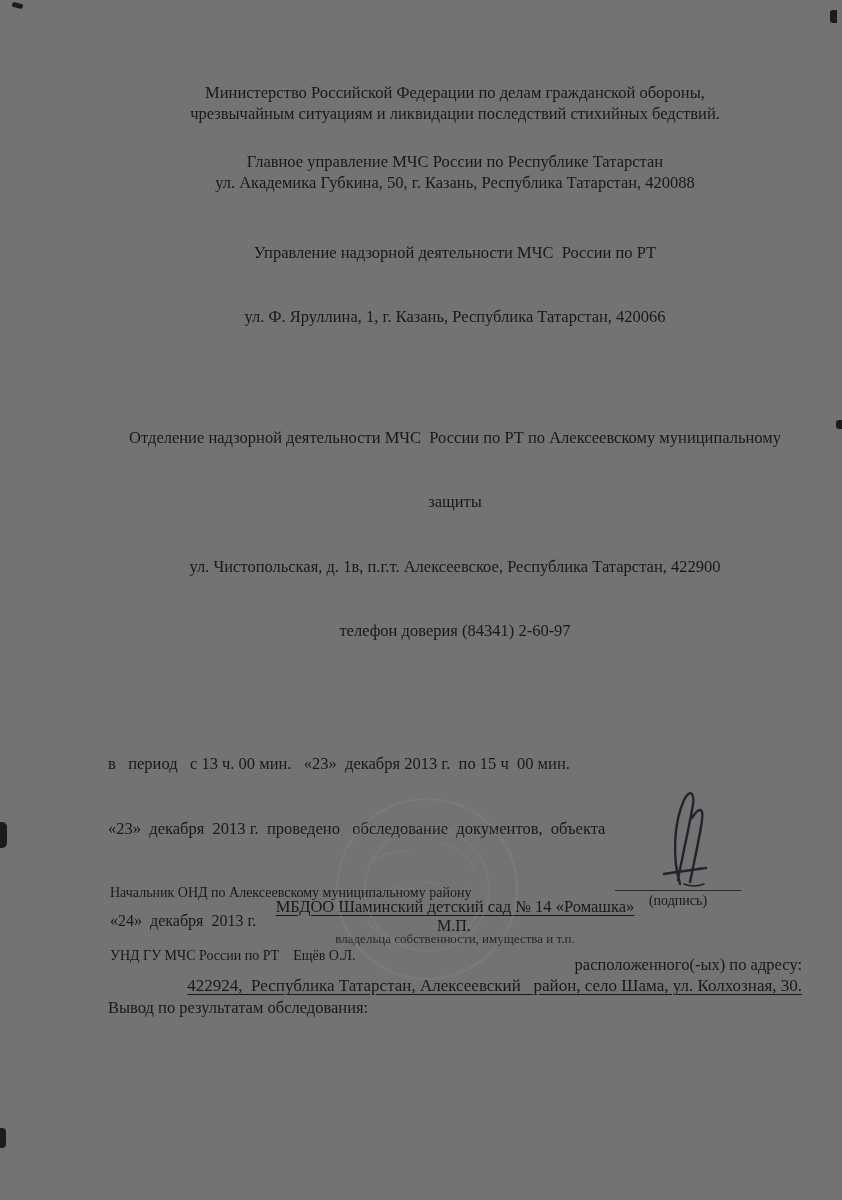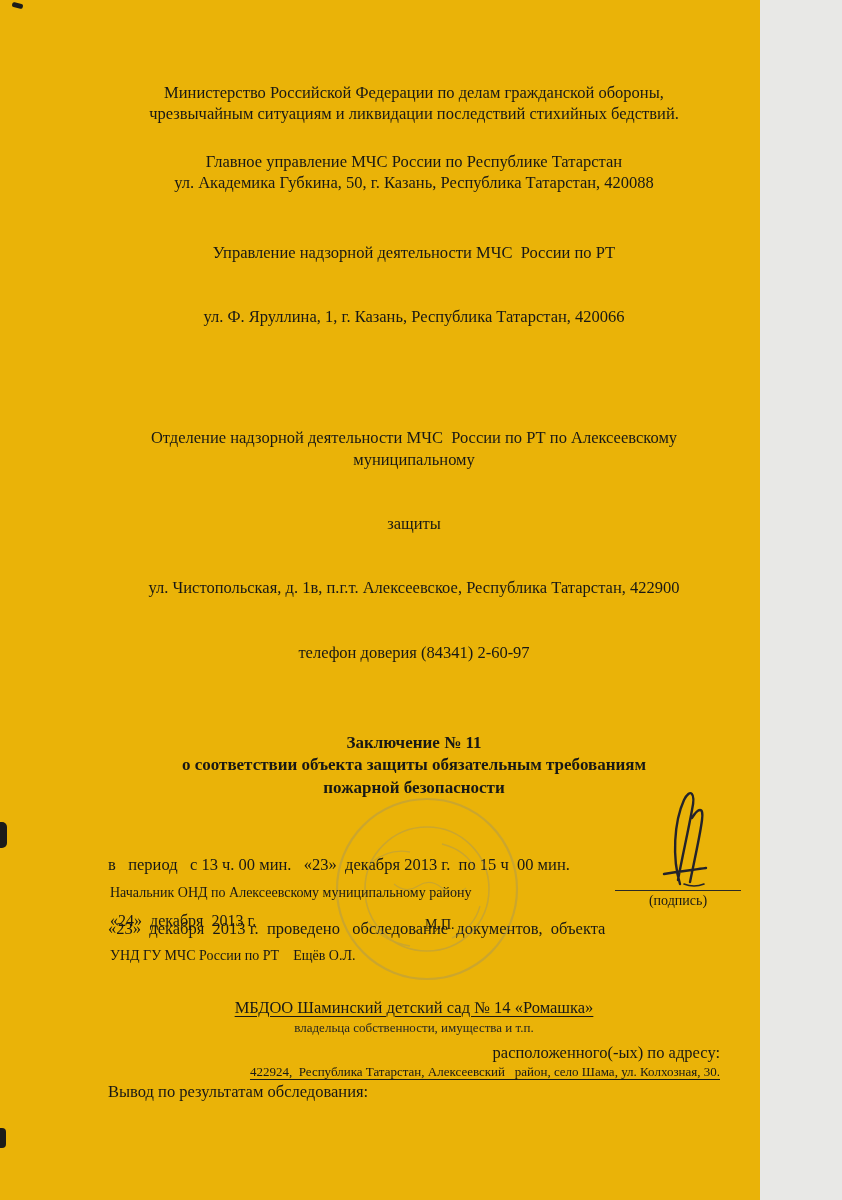--- a/index.html
+++ b/index.html
@@ -3,50 +3,50 @@
 <meta charset="utf-8">
 <style>
   html,body{margin:0;padding:0;}
   body{
     width:842px;height:1200px;
     background:#e8e8e6;
     font-family:"Liberation Serif","DejaVu Serif",serif;
   }
   .page{
     position:relative;
-    width:760px;height:1200px;
-    background:#eab308;
+    width:842px;height:1200px;
+    background:#737373;
     color:#181815;
     overflow:hidden;
     box-sizing:border-box;
   }
   .content{
     padding:82px 40px 0 108px;
     font-size:16.5px;
     line-height:1.3;
   }
   .center{text-align:center;}
   .pre{white-space:pre-wrap;}
   .u{text-decoration:underline;text-underline-offset:3px;text-decoration-thickness:1px;}
   .block-ministry{margin-bottom:26px;}
   .block-main{margin-bottom:5px;}
   .block-supervision{margin-bottom:14px;}
   .block-local{margin-bottom:26px;}
   .title-block{font-weight:bold;font-size:17px;line-height:1.32;margin-bottom:12px;}
   .body-par{margin-top:4px;}
   .caption-small{font-size:13px;line-height:1.25;color:#262622;}
-  .addr-value{font-size:13px;}
-  .object-name{margin-top:14px;margin-bottom:2px;font-size:16.5px;}
+  .addr-value{font-size:17px;}
+  .object-name{margin-top:14px;margin-bottom:14px;font-size:16.5px;}
   
   .officials{
     position:absolute;left:110px;top:840px;
     font-size:14px;line-height:1.5;
   }
   .date-row{position:absolute;left:110px;top:912px;font-size:16px;}
-  .mp-label{position:absolute;left:425px;top:917px;font-size:14px;}
+  .mp-label{position:absolute;left:437px;top:917px;font-size:16px;}
   .sig-block{position:absolute;left:608px;top:788px;width:140px;text-align:center;}
   .sig-svg{display:block;margin:0 auto;}
   .sig-line{border-top:1.5px solid #2a2a26;width:126px;margin:0 auto;}
   .sig-caption{font-size:14px;margin-top:2px;}
   .stamp{
     position:absolute;left:332px;top:792px;
     opacity:.32;filter:blur(.6px);
     pointer-events:none;
   }
   
@@ -79,25 +79,20 @@
       <div>ул. Ф. Яруллина, 1, г. Казань, Республика Татарстан, 420066</div>
     </div>
 
     <div class="center block-local pre">
       <div>Отделение надзорной деятельности МЧС  России по РТ по Алексеевскому муниципальному</div>
       <div>защиты</div>
       <div>ул. Чистопольская, д. 1в, п.г.т. Алексеевское, Республика Татарстан, 422900</div>
       <div>телефон доверия (84341) 2-60-97</div>
     </div>
 
-    <div class="center title-block">
-      <div>Заключение № 11</div>
-      <div>о соответствии объекта защиты обязательным требованиям</div>
-      <div>пожарной безопасности</div>
-    </div>
 
     <div class="body-par pre">
       <div>в   период   с 13 ч. 00 мин.   «23»  декабря 2013 г.  по 15 ч  00 мин.</div>
       <div>«23»  декабря  2013 г.  проведено   обследование  документов,  объекта</div>
     </div>
 
     <div class="center object-name">
       <span class="u">МБДОО Шаминский детский сад  № 14 «Ромашка»</span>
     </div>
 

